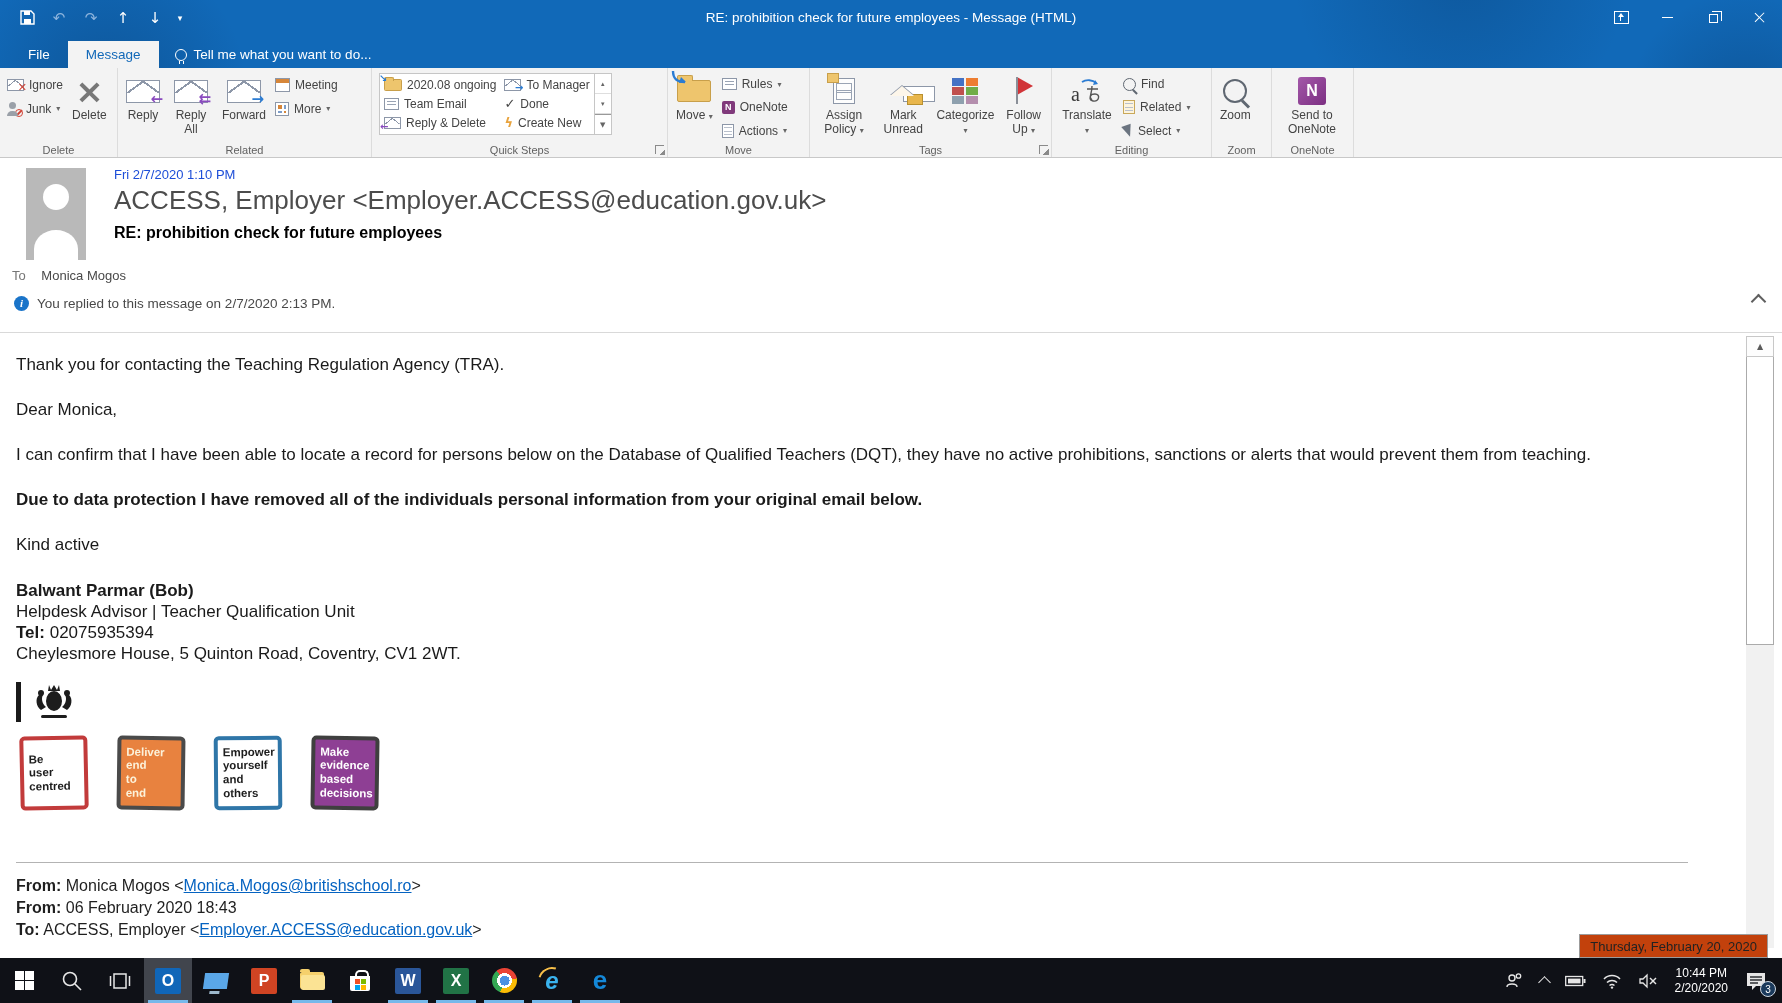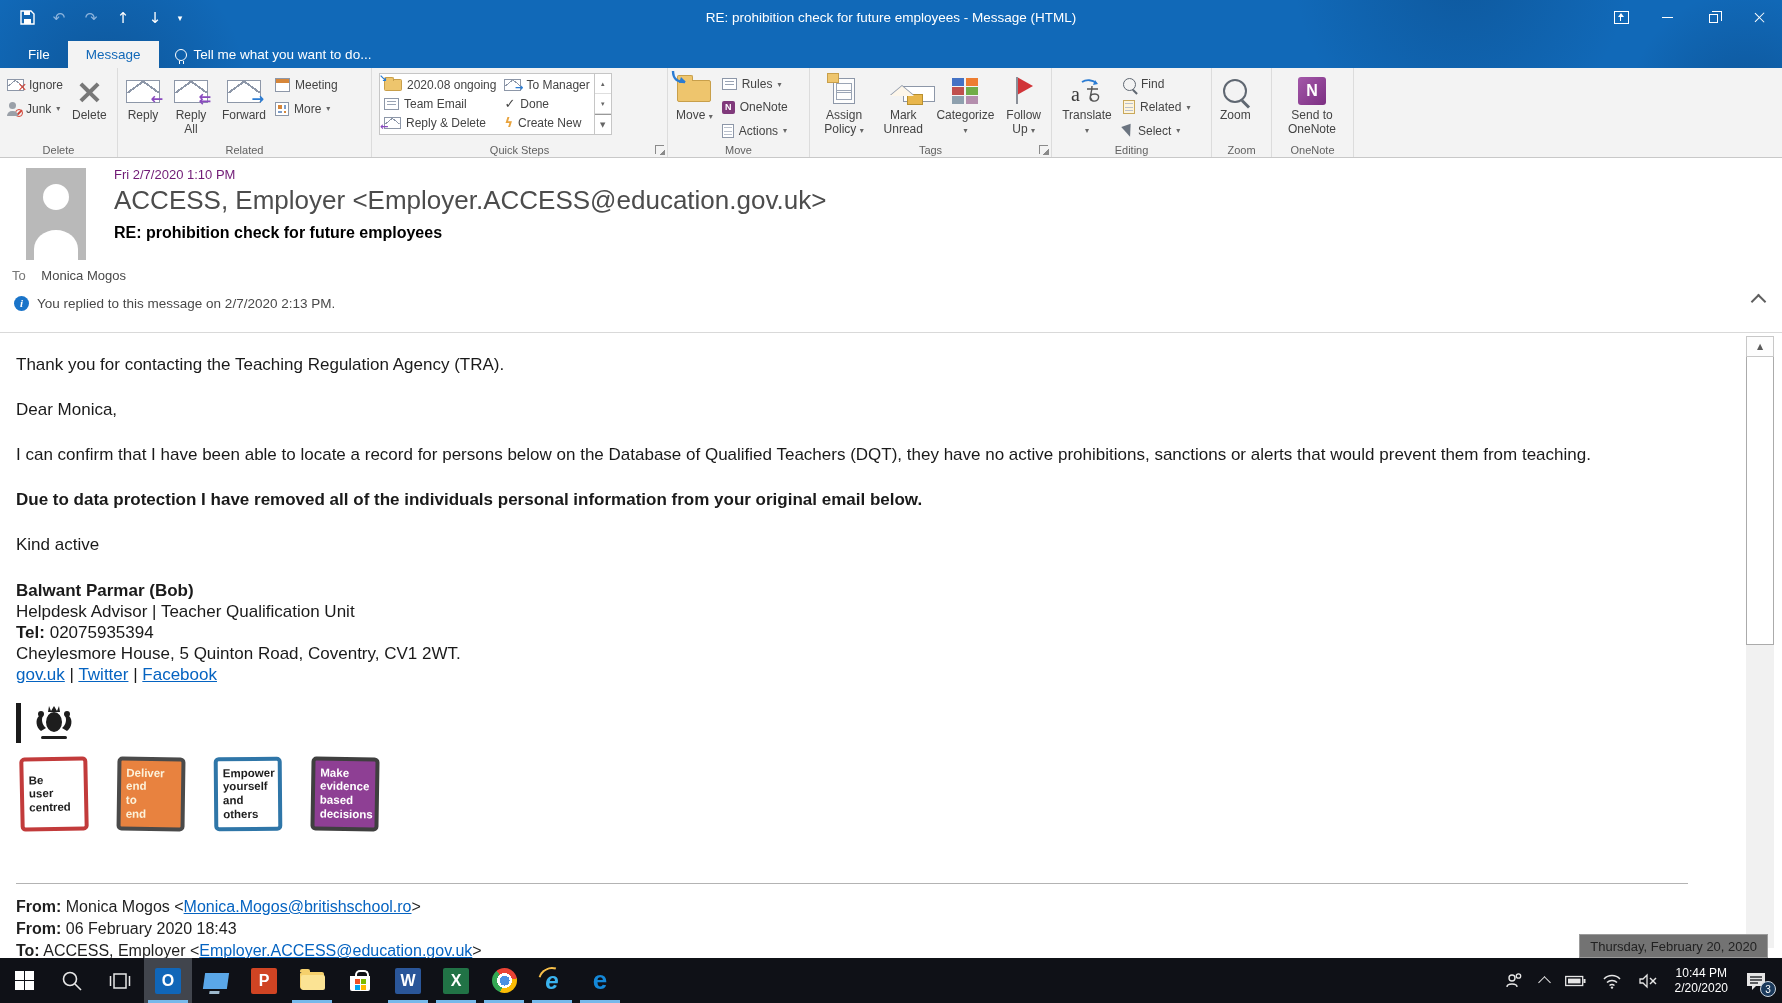--- a/index.html
+++ b/index.html
@@ -159,21 +159,21 @@
   
   .content { position:absolute; top:158px; left:0; width:1782px; bottom:45px; background:#fff;
              overflow:hidden; }
   .msghdr { position:relative; height:132px; }
   .avatar { position:absolute; left:26px; top:10px; width:60px; height:92px; background:#b9b9b9;
             overflow:hidden; }
   .avatar::before { content:''; position:absolute; left:17px; top:16px; width:26px; height:26px;
       background:#fff; border-radius:50%; }
   .avatar::after { content:''; position:absolute; left:8px; bottom:-8px; width:44px; height:38px;
       background:#fff; border-radius:50% 50% 0 0; }
-  .received { position:absolute; left:114px; top:9px; font-size:13px; color:#701a75; }
+  .received { position:absolute; left:114px; top:9px; font-size:13px; color:#1d4ed8; }
   .sender { position:absolute; left:114px; top:27px; font-size:26px; color:#4c4c4c; }
   .subject { position:absolute; left:114px; top:66px; font-size:16px; font-weight:bold; color:#000000; }
   .to-row { position:absolute; left:12px; top:110px; font-size:13px; color:#494949; }
   .to-row .to-lbl { color:#767676; margin-right:12px; }
   .infobar { display:flex; align-items:center; gap:8px; padding-left:14px; height:26px;
              font-size:13.5px; color:#494949; }
   .ico-info { width:15px; height:15px; border-radius:50%; background:#1a74c9; color:#fff;
       font-size:11px; font-style:italic; font-weight:bold; display:flex; align-items:center;
       justify-content:center; font-family:"Liberation Serif", serif; flex:none;}
   .hdr-divider { border-top:1px solid #d9d9d9; margin-top:16px; }
@@ -199,21 +199,21 @@
   .quoted .qlbl { font-weight:bold; }
 
   
   .vscroll { position:absolute; right:8px; top:178px; width:28px; bottom:10px; }
   .scroll-btn { height:21px; background:#fdfdfd; border:1px solid #c8c8c8; display:flex;
       align-items:center; justify-content:center; font-size:8px; color:#5a5a5a; }
   .scroll-thumb { height:288px; background:#fff; border:1px solid #ababab; border-top:none; }
   .scroll-track { position:absolute; top:309px; bottom:0; left:0; right:0; background:#f1f1f1; }
 
   
-  .tooltip { position:absolute; top:934px; right:14px; height:24px; padding:0 10px; background:#737373;
+  .tooltip { position:absolute; top:934px; right:14px; height:24px; padding:0 10px; background:#c2410c;
       border:1px solid #9b9b9b; font-size:13px; color:#222; display:flex; align-items:center; z-index:60; }
 
   
   .taskbar { position:absolute; bottom:0; left:0; width:1782px; height:45px; background:#0f1117;
       display:flex; align-items:stretch; z-index:50; }
   .tb-left { display:flex; }
   .tb-btn { width:48px; display:flex; align-items:center; justify-content:center; position:relative; }
   .tb-btn.running::after { content:''; position:absolute; bottom:0; left:4px; right:4px; height:3px;
       background:#76b8ea; }
   .tb-btn.active { background:#41454d; }
@@ -559,23 +559,20 @@
     <p>Dear Monica,</p>
     <p>I can confirm that I have been able to locate a record for persons below on the Database of Qualified Teachers (DQT), they have no active prohibitions, sanctions or alerts that would prevent them from teaching.</p>
     <p class="bold">Due to data protection I have removed all of the individuals personal information from your original email below.</p>
     <p>Kind active</p>
 
     <div class="sig">
       <div class="bold">Balwant Parmar (Bob)</div>
       <div>Helpdesk Advisor | Teacher Qualification Unit</div>
       <div><span class="bold">Tel:</span><span> 02075935394</span></div>
       <div>Cheylesmore House, 5 Quinton Road, Coventry, CV1 2WT.</div>
-      <div class="sig-links">
-        <a>gov.uk</a><span> | </span><a>Twitter</a><span> | </span><a>Facebook</a>
-      </div>
     </div>
 
     <div class="tra-row">
       <div class="tra-bar"></div>
       <svg width="46" height="42" viewBox="0 0 46 42">
         <g fill="#1d1d1d">
             <path d="M18 4 l2 5 3-5 3 5 2-5 1 6 h-12z"></path>
             <ellipse cx="23" cy="20" rx="8" ry="10"></ellipse>
             <path d="M8 14 c-4 3 -3 12 2 15 l5 -3 c-4 -3 -5 -9 -3 -12z"></path>
             <path d="M38 14 c4 3 3 12 -2 15 l-5 -3 c4 -3 5 -9 3 -12z"></path>

